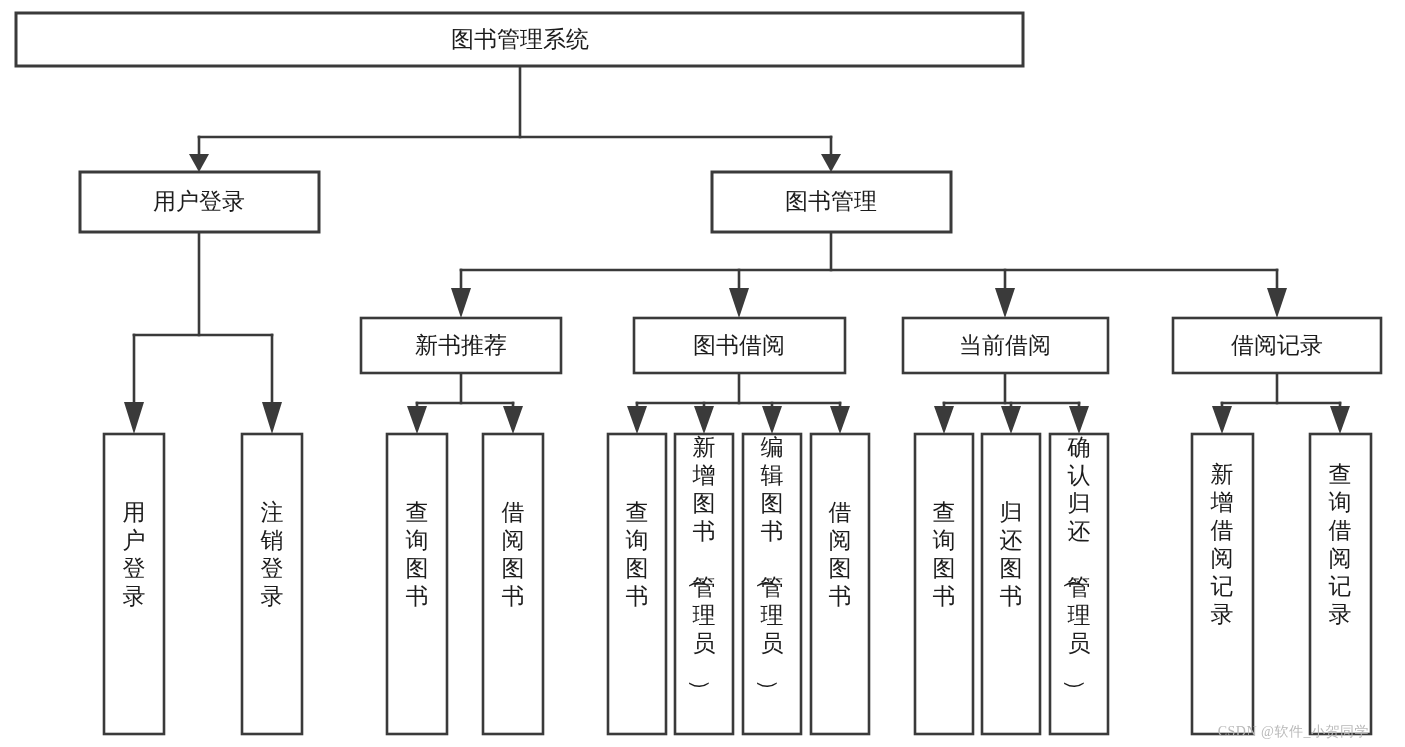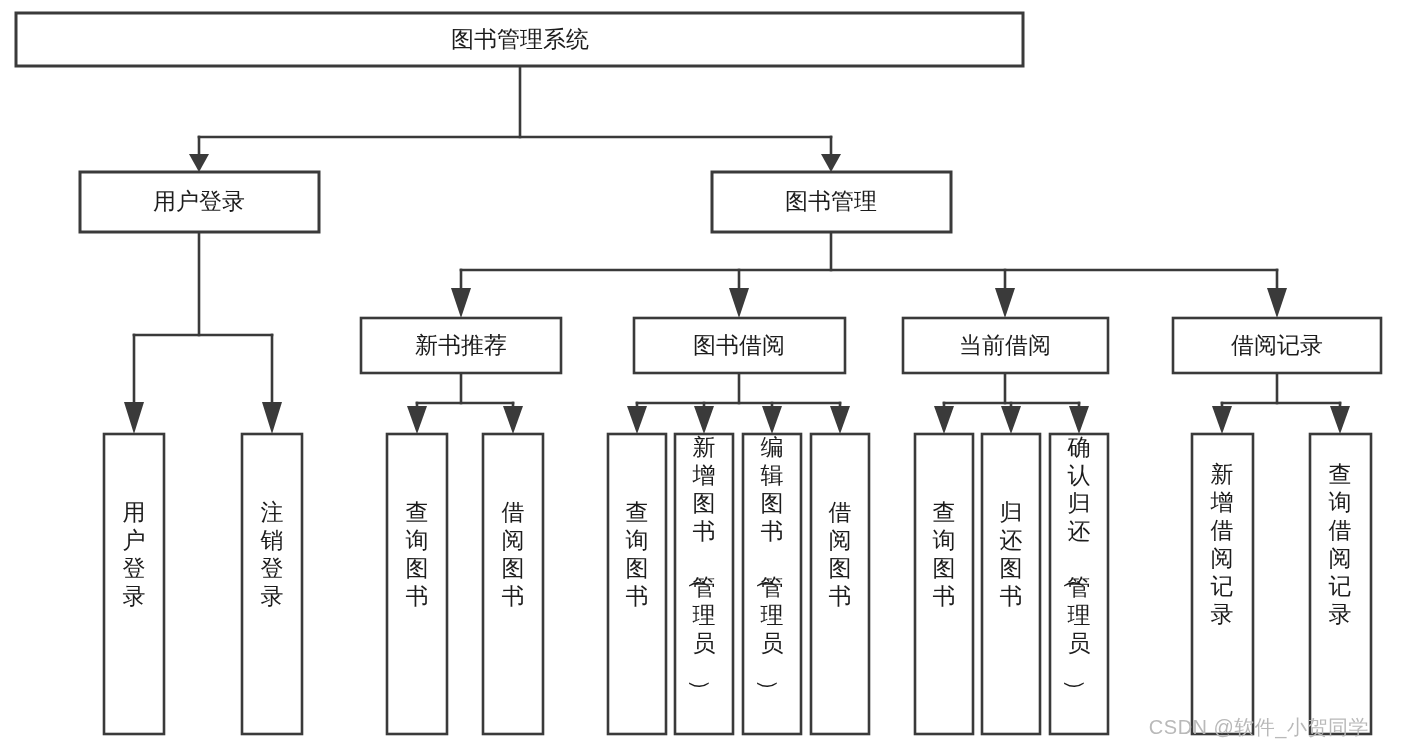--- a/index.html
+++ b/index.html
@@ -56,22 +56,22 @@
   .node-label-v {
     fill: #1c1c1c;
     font-family: "Liberation Sans", "DejaVu Sans", sans-serif;
     font-size: 23px;
     text-anchor: middle;
   }
   .watermark-text {
     position: absolute;
     right: 14px;
     bottom: 6px;
-    font-family: Liberation Sans, sans-serif;
-    font-size: 20px;
+    font-family: Liberation Serif, serif;
+    font-size: 14px;
     color: #b9b9b9;
     letter-spacing: 0.5px;
     white-space: nowrap;
     user-select: none;
   }
 </style>
 </head>
 <body>
 
 <div id="diagram-root">

